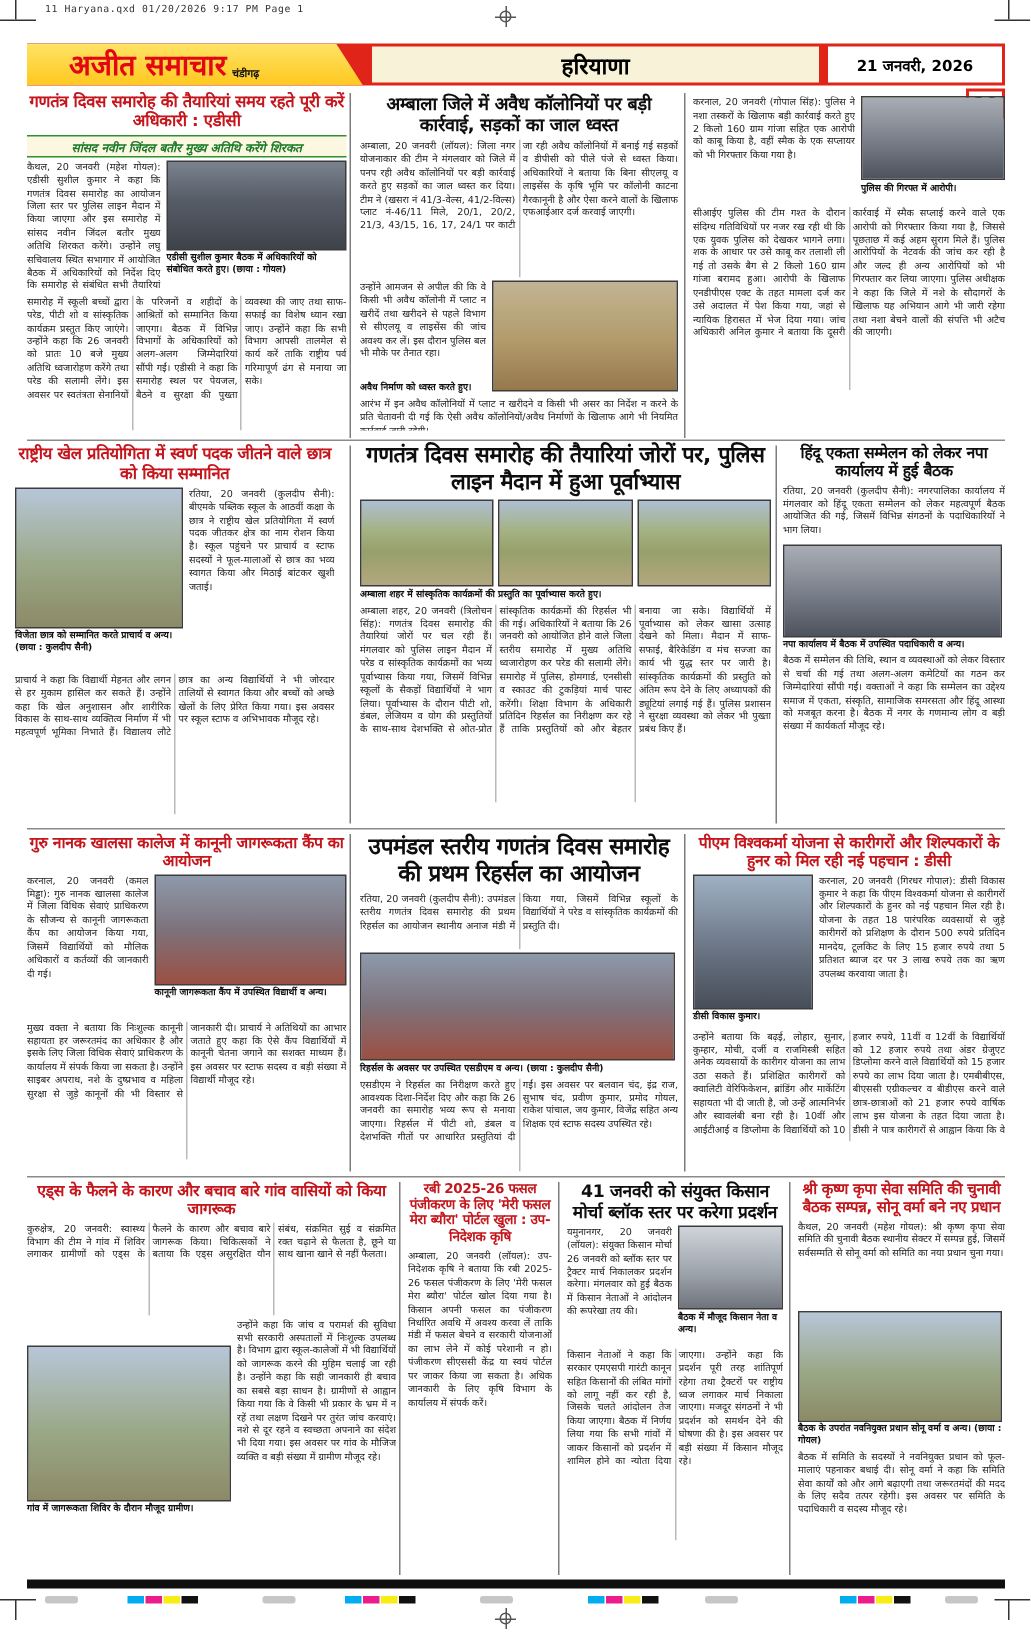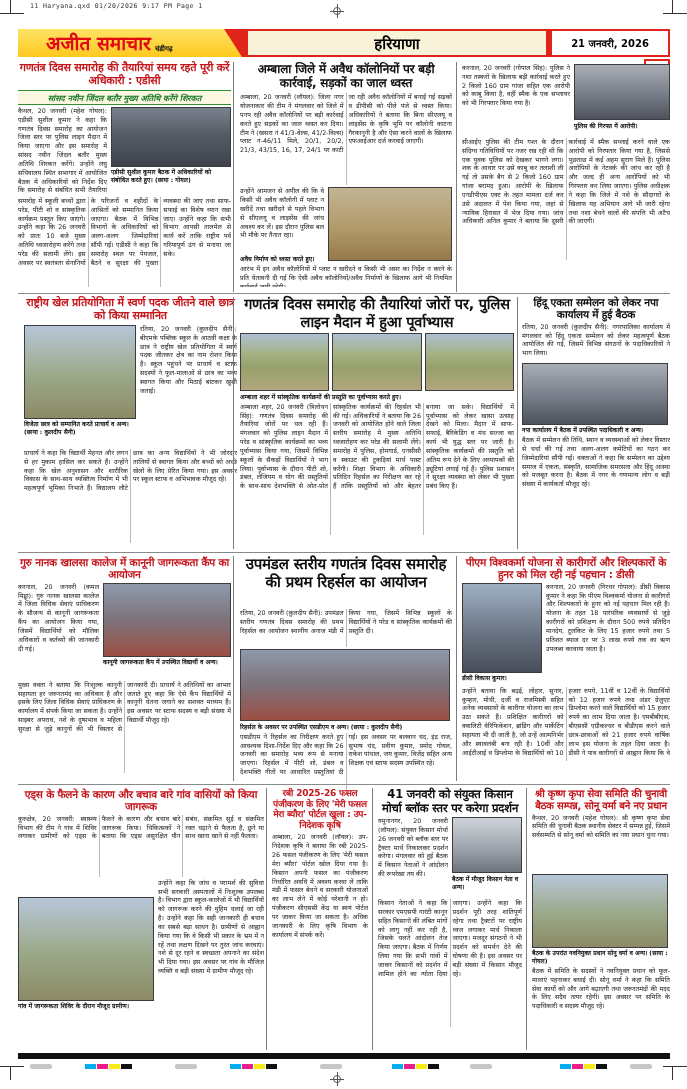--- a/index.html
+++ b/index.html
@@ -111,21 +111,21 @@
         <div class="cap">पुलिस की गिरफ्त में आरोपी।</div>
       </div>
     </div>
     <div class="bt c2" style="height:122px;margin-top:2px">सीआईए पुलिस की टीम गश्त के दौरान संदिग्ध गतिविधियों पर नजर रख रही थी कि एक युवक पुलिस को देखकर भागने लगा। शक के आधार पर उसे काबू कर तलाशी ली गई तो उसके बैग से 2 किलो 160 ग्राम गांजा बरामद हुआ। आरोपी के खिलाफ एनडीपीएस एक्ट के तहत मामला दर्ज कर उसे अदालत में पेश किया गया, जहां से न्यायिक हिरासत में भेज दिया गया। जांच अधिकारी अनिल कुमार ने बताया कि दूसरी कार्रवाई में स्मैक सप्लाई करने वाले एक आरोपी को गिरफ्तार किया गया है, जिससे पूछताछ में कई अहम सुराग मिले हैं। पुलिस आरोपियों के नेटवर्क की जांच कर रही है और जल्द ही अन्य आरोपियों को भी गिरफ्तार कर लिया जाएगा। पुलिस अधीक्षक ने कहा कि जिले में नशे के सौदागरों के खिलाफ यह अभियान आगे भी जारी रहेगा तथा नशा बेचने वालों की संपत्ति भी अटैच की जाएगी।</div>
   </section>
 
   <div class="vr" style="left:233px;top:62px;height:230px"></div>
   <div class="vr" style="left:456px;top:62px;height:230px"></div>
   <div class="hr" style="left:18px;top:293px;width:652px"></div>
 
-  <section class="art" style="left:24px;top:297px;width:213px;height:252px">
+  <section class="art" style="left:10px;top:297px;width:213px;height:252px">
     <h2 class="hl red" style="font-size:11px">राष्ट्रीय खेल प्रतियोगिता में स्वर्ण पदक जीतने वाले छात्र को किया सम्मानित</h2>
     <div class="fx" style="height:122px">
       <div style="width:112px">
         <div class="ph g-group" style="width:112px;height:94px"></div>
         <div class="cap">विजेता छात्र को सम्मानित करते प्राचार्य व अन्य। (छाया : कुलदीप सैनी)</div>
       </div>
       <div class="bt" style="flex:1;overflow:hidden">रतिया, 20 जनवरी (कुलदीप सैनी): बीएमके पब्लिक स्कूल के आठवीं कक्षा के छात्र ने राष्ट्रीय खेल प्रतियोगिता में स्वर्ण पदक जीतकर क्षेत्र का नाम रोशन किया है। स्कूल पहुंचने पर प्राचार्य व स्टाफ सदस्यों ने फूल-मालाओं से छात्र का भव्य स्वागत किया और मिठाई बांटकर खुशी जताई।</div>
     </div>
     <div class="bt c2" style="height:94px;margin-top:2px">प्राचार्य ने कहा कि विद्यार्थी मेहनत और लगन से हर मुकाम हासिल कर सकते हैं। उन्होंने कहा कि खेल अनुशासन और शारीरिक विकास के साथ-साथ व्यक्तित्व निर्माण में भी महत्वपूर्ण भूमिका निभाते हैं। विद्यालय लौटे छात्र का अन्य विद्यार्थियों ने भी जोरदार तालियों से स्वागत किया और बच्चों को अच्छे खेलों के लिए प्रेरित किया गया। इस अवसर पर स्कूल स्टाफ व अभिभावक मौजूद रहे।</div>
   </section>
@@ -160,21 +160,21 @@
       <div style="width:128px">
         <div class="ph g-stage" style="width:128px;height:74px"></div>
         <div class="cap">कानूनी जागरूकता कैंप में उपस्थित विद्यार्थी व अन्य।</div>
       </div>
     </div>
     <div class="bt c2" style="height:92px;margin-top:2px">मुख्य वक्ता ने बताया कि निःशुल्क कानूनी सहायता हर जरूरतमंद का अधिकार है और इसके लिए जिला विधिक सेवाएं प्राधिकरण के कार्यालय में संपर्क किया जा सकता है। उन्होंने साइबर अपराध, नशे के दुष्प्रभाव व महिला सुरक्षा से जुड़े कानूनों की भी विस्तार से जानकारी दी। प्राचार्य ने अतिथियों का आभार जताते हुए कहा कि ऐसे कैंप विद्यार्थियों में कानूनी चेतना जगाने का सशक्त माध्यम हैं। इस अवसर पर स्टाफ सदस्य व बड़ी संख्या में विद्यार्थी मौजूद रहे।</div>
   </section>
 
   <section class="art" style="left:240px;top:556px;width:212px;height:225px">
     <h2 class="hl blk" style="font-size:15px">उपमंडल स्तरीय गणतंत्र दिवस समारोह की प्रथम रिहर्सल का आयोजन</h2>
-    <div class="bt c2" style="height:38px;margin-top:18px">रतिया, 20 जनवरी (कुलदीप सैनी): उपमंडल स्तरीय गणतंत्र दिवस समारोह की प्रथम रिहर्सल का आयोजन स्थानीय अनाज मंडी में किया गया, जिसमें विभिन्न स्कूलों के विद्यार्थियों ने परेड व सांस्कृतिक कार्यक्रमों की प्रस्तुति दी।</div>
+    <div class="bt c2" style="height:38px;margin-top:4px">रतिया, 20 जनवरी (कुलदीप सैनी): उपमंडल स्तरीय गणतंत्र दिवस समारोह की प्रथम रिहर्सल का आयोजन स्थानीय अनाज मंडी में किया गया, जिसमें विभिन्न स्कूलों के विद्यार्थियों ने परेड व सांस्कृतिक कार्यक्रमों की प्रस्तुति दी।</div>
     <div class="ph g-stage" style="width:210px;height:72px;margin-top:2px"></div>
     <div class="cap">रिहर्सल के अवसर पर उपस्थित एसडीएम व अन्य। (छाया : कुलदीप सैनी)</div>
     <div class="bt c2" style="height:62px;margin-top:2px">एसडीएम ने रिहर्सल का निरीक्षण करते हुए आवश्यक दिशा-निर्देश दिए और कहा कि 26 जनवरी का समारोह भव्य रूप से मनाया जाएगा। रिहर्सल में पीटी शो, डंबल व देशभक्ति गीतों पर आधारित प्रस्तुतियां दी गईं। इस अवसर पर बलवान चंद, इंद्र राज, सुभाष चंद, प्रवीण कुमार, प्रमोद गोयल, राकेश पांचाल, जय कुमार, विजेंद्र सहित अन्य शिक्षक एवं स्टाफ सदस्य उपस्थित रहे।</div>
   </section>
 
   <section class="art" style="left:462px;top:556px;width:208px;height:225px">
     <h2 class="hl red" style="font-size:10.5px">पीएम विश्वकर्मा योजना से कारीगरों और शिल्पकारों के हुनर को मिल रही नई पहचान : डीसी</h2>
     <div class="fx" style="height:102px">
       <div style="width:80px">
         <div class="ph g-port" style="width:80px;height:90px"></div>

